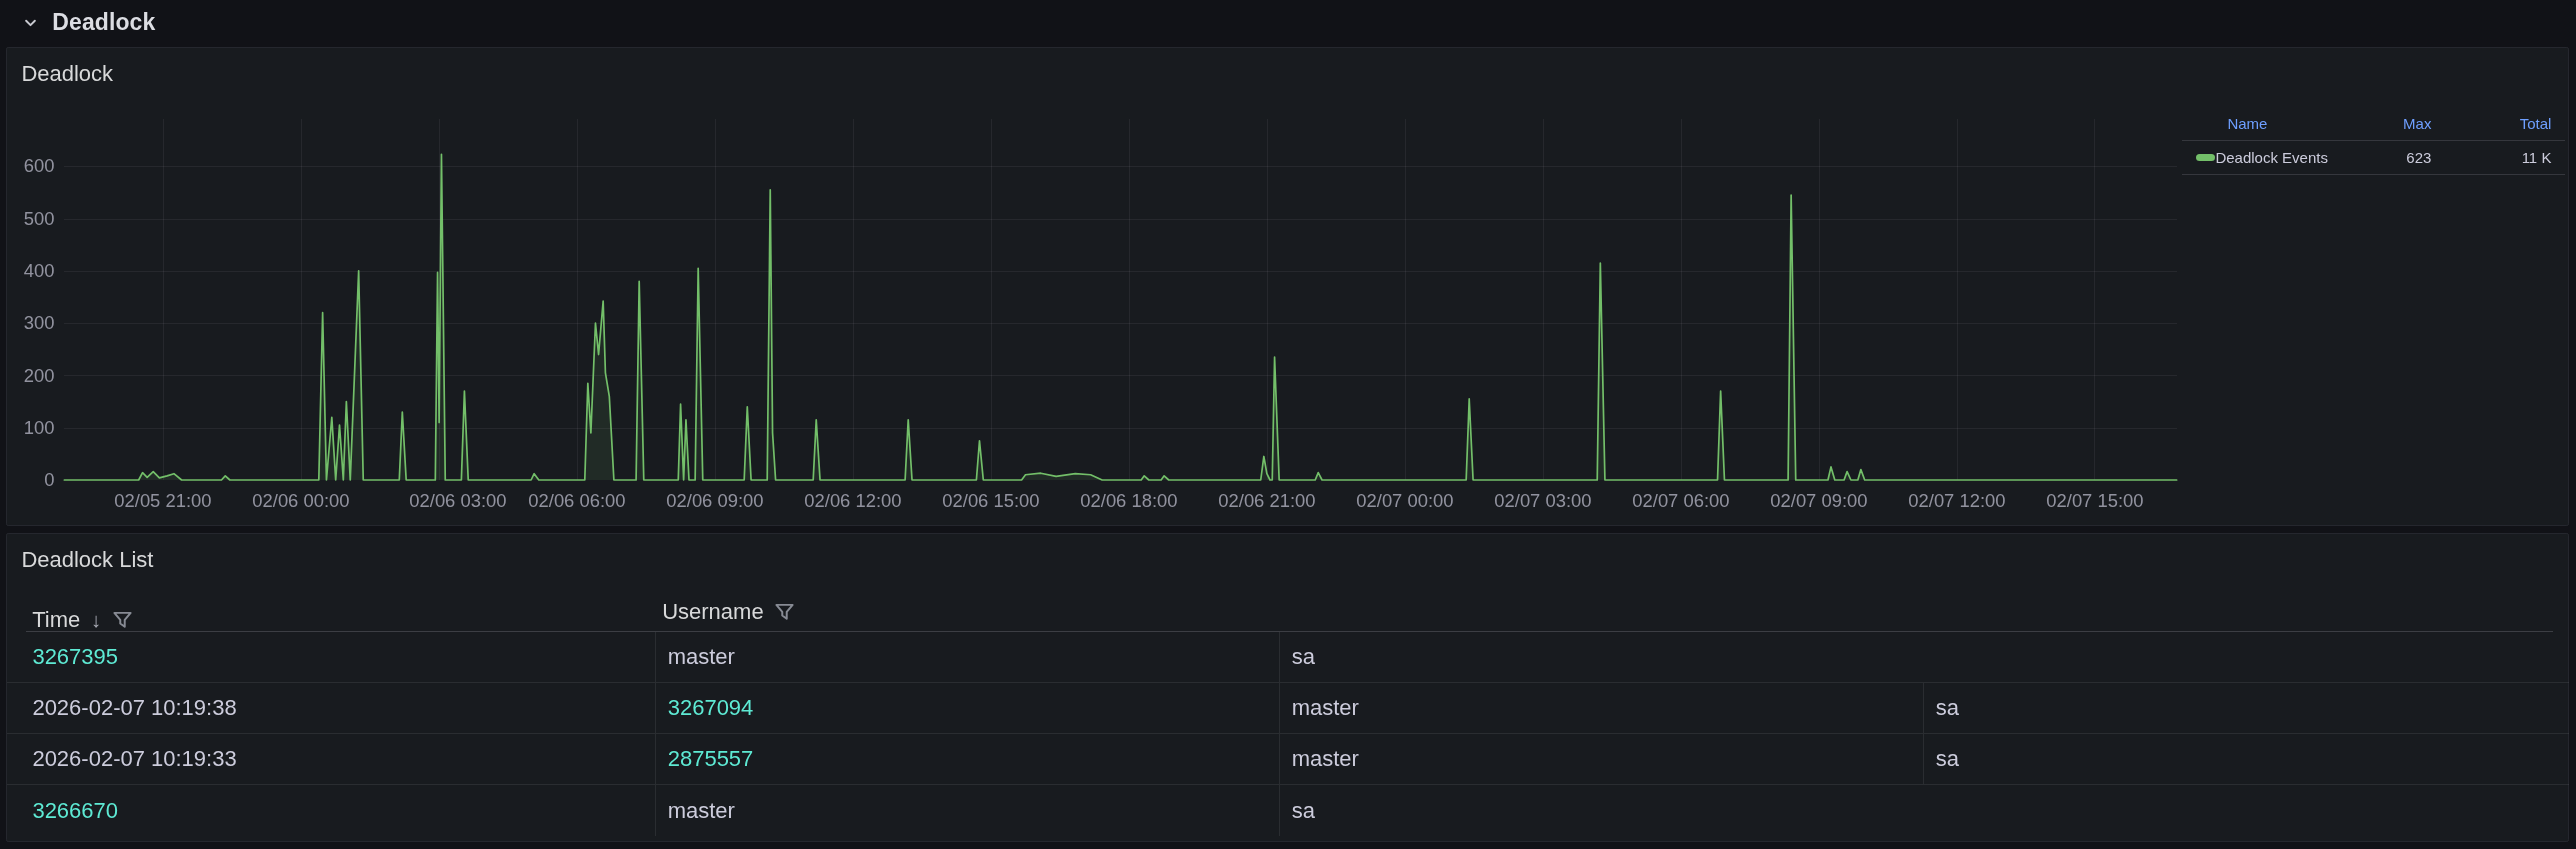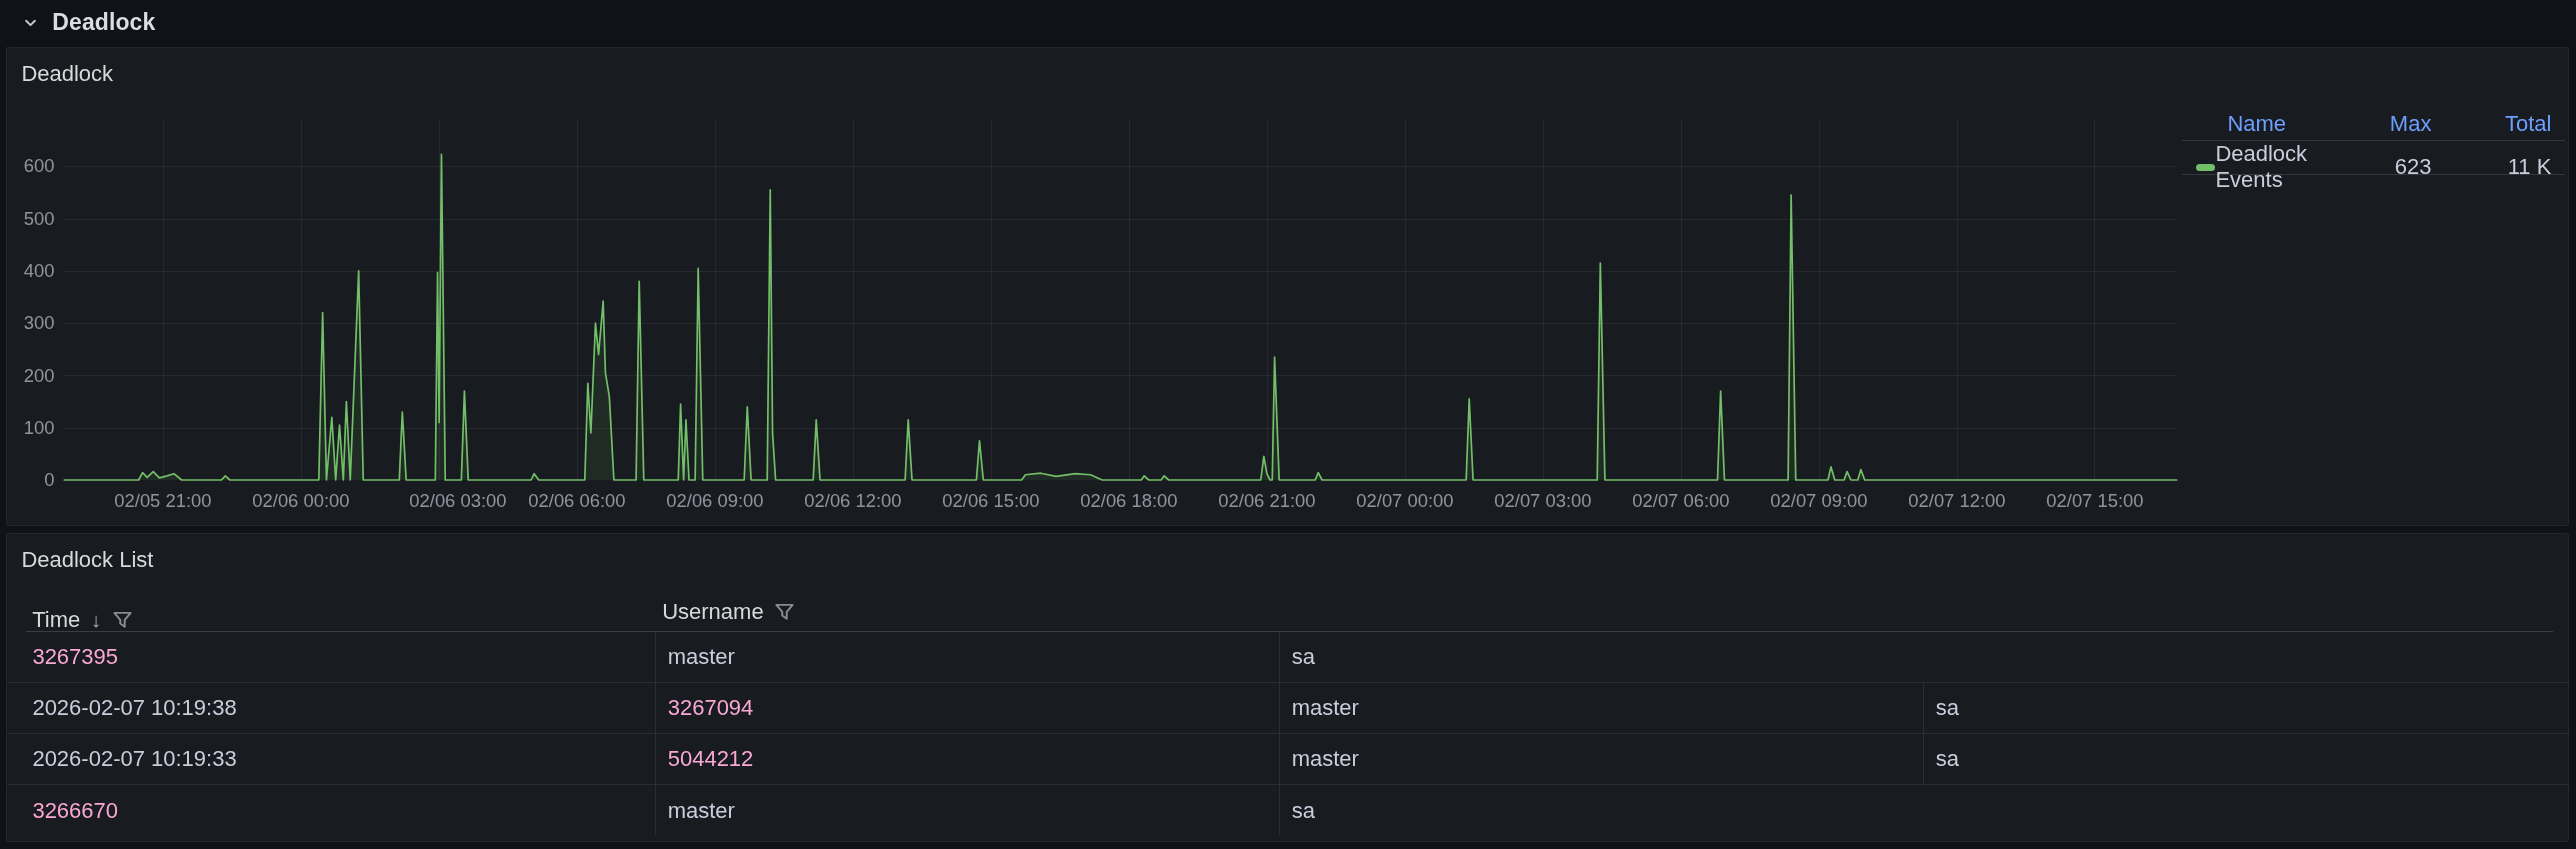--- a/index.html
+++ b/index.html
@@ -32,21 +32,21 @@
   #series-svg{position:absolute;left:0;top:0;overflow:visible;}
   #y-axis .ylab{
     position:absolute;left:0;width:47px;text-align:right;
     font-size:18.4px;color:rgba(204,204,220,0.68);line-height:21px;
   }
   #x-axis .xlab{
     position:absolute;width:141px;text-align:center;top:442px;
     font-size:18.4px;color:rgba(204,204,220,0.68);white-space:nowrap;
   }
   
-  #legend{position:absolute;left:2175px;top:59px;width:383px;font-size:22px;}
+  #legend{position:absolute;left:2175px;top:59px;width:383px;font-size:15px;}
   .lg-row{
     display:grid;grid-template-columns:1fr 78px 120px;align-items:center;
     padding-right:14px;box-sizing:border-box;border-bottom:0.7px solid rgba(204,204,220,0.16);
   }
   .lg-head{height:34px;color:#6e9fff;font-weight:500;}
   .lg-head .lg-name{padding-left:45px;}
   .lg-item{height:34px;color:#ccccdc;}
   .lg-item .lg-name{display:flex;align-items:center;gap:0;padding-left:14px;cursor:pointer;}
   .lg-num{text-align:right;}
   .swatch{width:19px;height:7px;border-radius:3.5px;background:#73bf69;flex:0 0 auto;}
@@ -70,21 +70,21 @@
     border-bottom:0.7px solid rgba(204,204,220,0.10);box-sizing:border-box;
   }
   .tr:last-child{border-bottom:none;}
   .td{
     font-size:22px;color:#ccccdc;padding-left:11.3px;height:100%;
     display:flex;align-items:center;box-sizing:border-box;
     border-right:0.7px solid rgba(204,204,220,0.10);overflow:hidden;white-space:nowrap;
   }
   .td:first-child{padding-left:25px;}
   .td:last-child{border-right:none;}
-  .td a{color:#f9a8d4;text-decoration:none;cursor:pointer;}
+  .td a{color:#5eead4;text-decoration:none;cursor:pointer;}
 </style>
 </head>
 <body>
 
 <div class="row-header">
   <svg class="chev" viewBox="0 0 24 24">
     <polyline points="7,10 12,15 17,10" fill="none" stroke="#c9cad1" stroke-width="2.2" stroke-linecap="round" stroke-linejoin="round"></polyline>
   </svg>
   <span class="row-title">Deadlock</span>
 </div>
@@ -195,21 +195,21 @@
         <div class="td">2026-02-07 10:19:38</div>
         <div class="td">
           <a>3267094</a>
         </div>
         <div class="td">master</div>
         <div class="td">sa</div>
       </div>
       <div class="tr">
         <div class="td">2026-02-07 10:19:33</div>
         <div class="td">
-          <a>5044212</a>
+          <a>2875557</a>
         </div>
         <div class="td">master</div>
         <div class="td">sa</div>
       </div>
       <div class="tr">
         <div class="td">
           <a>3266670</a>
         </div>
         <div class="td">master</div>
         <div class="td">sa</div>

